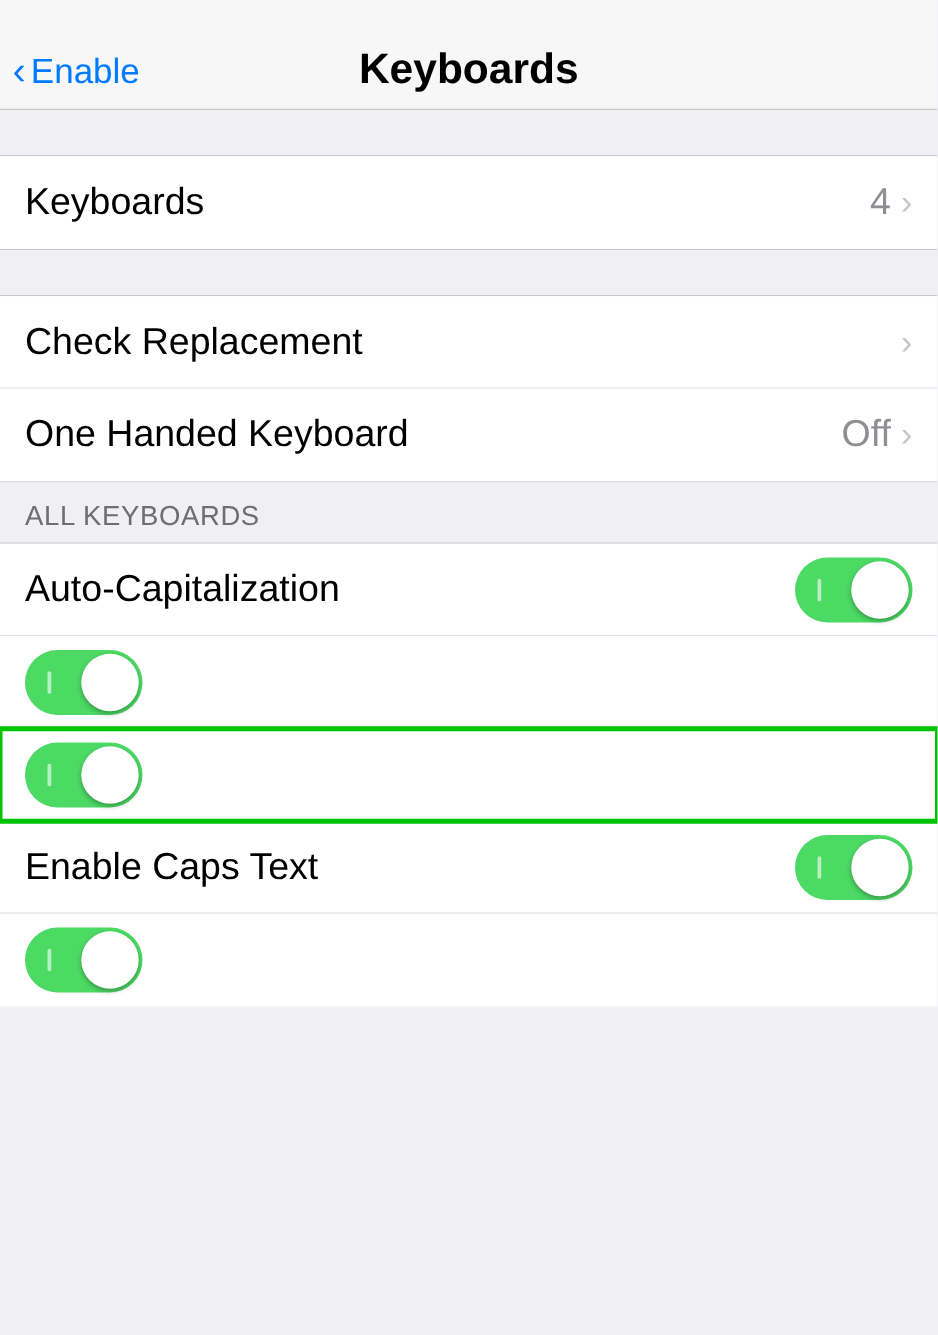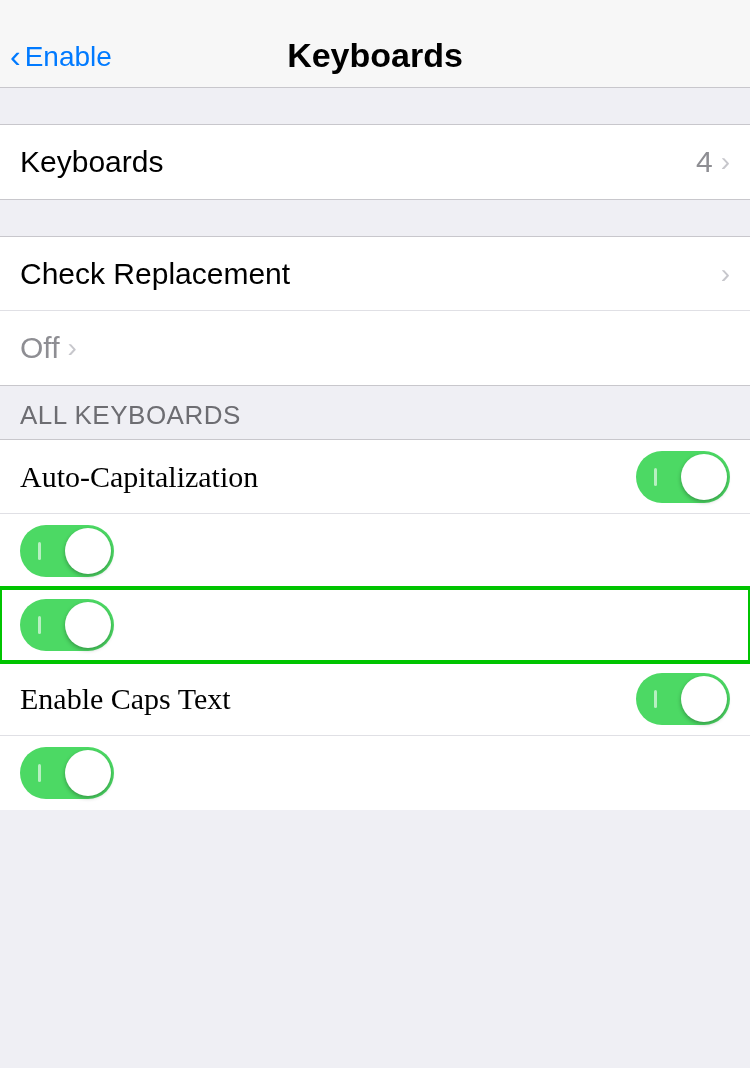--- a/index.html
+++ b/index.html
@@ -103,21 +103,21 @@
       font-weight: 300;
     }
 
     
     .section-header {
       padding: 14px 20px 8px;
       background-color: #efeff4;
     }
 
     .section-header-text {
-      font-size: 26px;
+      font-size: 22px;
       color: #6d6d72;
       text-transform: uppercase;
       letter-spacing: 0.5px;
     }
 
     
     .toggle-switch {
       width: 94px;
       height: 52px;
       border-radius: 26px;
@@ -155,21 +155,20 @@
     .row-highlight {
       outline: 4px solid #00c400;
       outline-offset: -2px;
       z-index: 10;
       position: relative;
     }
 
     .all-keyboards-group {
       background-color: #fff;
       border-top: 1px solid #c8c7cc;
-      font-family: Liberation Serif, serif;
     }
   </style>
 </head>
 <body>
 
 <div class="nav-bar">
   <a class="nav-back">
     <span class="nav-chevron">‹</span>
     <span>Enable</span>
   </a>
@@ -191,20 +190,21 @@
 <div class="section-gap"></div>
 
 <div class="settings-group">
   <div class="settings-row">
     <span class="row-label">Check Replacement</span>
     <div class="row-right">
       <span class="chevron-right">›</span>
     </div>
   </div>
   <div class="settings-row">
+    <span class="row-label">One Handed Keyboard</span>
     <div class="row-right">
       <span class="row-value">Off</span>
       <span class="chevron-right">›</span>
     </div>
   </div>
 </div>
 
 <div class="section-header">
   <span class="section-header-text">ALL KEYBOARDS</span>
 </div>

